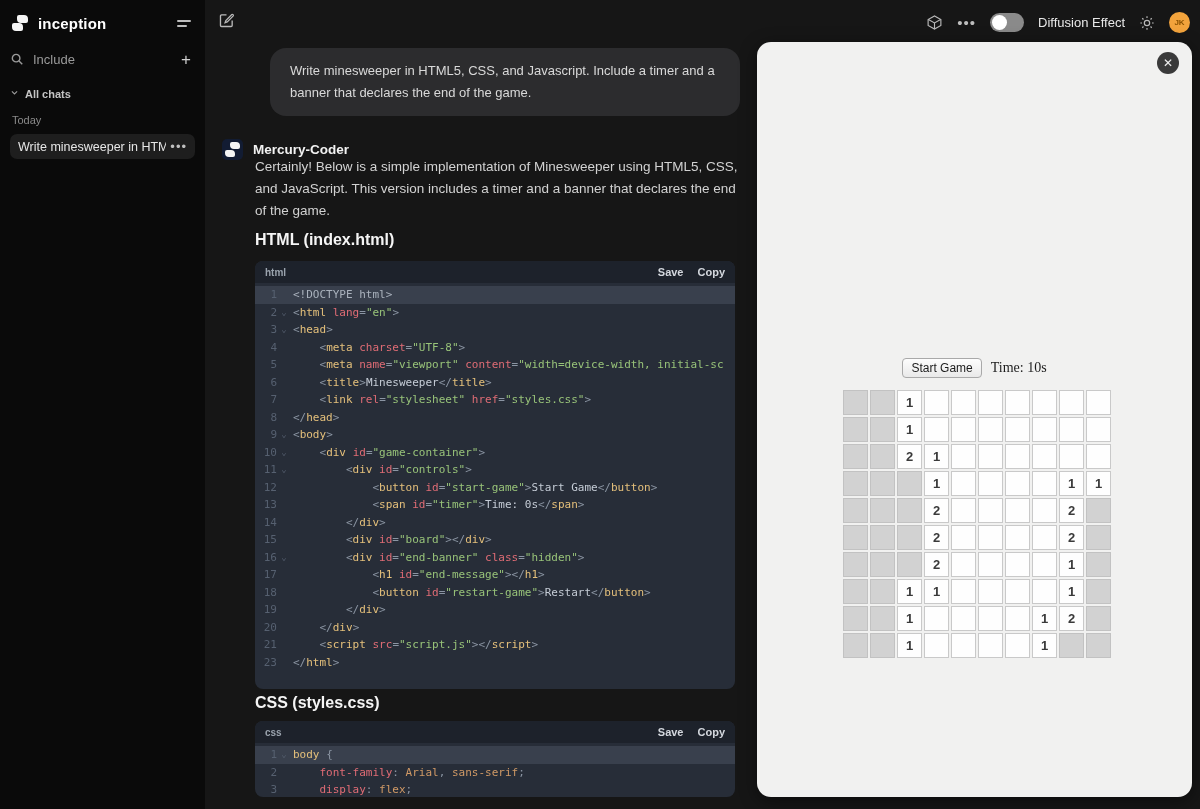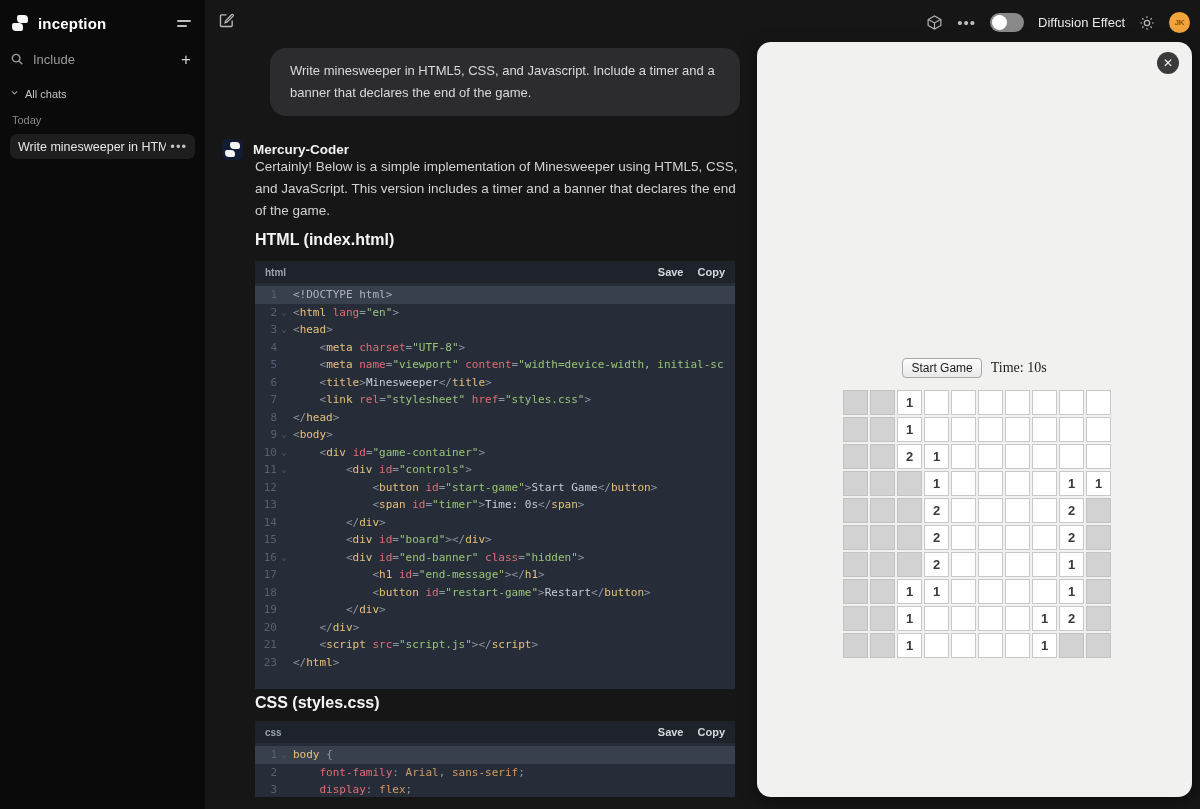--- a/index.html
+++ b/index.html
@@ -15,21 +15,21 @@
   .logo-mark i.b1 { left:7px; top:2px; }
   .logo-mark i.b2 { left:2px; top:10px; transform:rotate(180deg); }
   .brand { color:#fff; font-weight:bold; font-size:15px; margin-left:8px; letter-spacing:.2px; }
   .sb-toggle { margin-left:auto; color:#bdbdbd; cursor:pointer; display:flex; flex-direction:column; gap:3px; padding:4px; }
   .sb-toggle i { display:block; width:14px; height:2px; background:#bdbdbd; border-radius:1px; }
   .sb-toggle i:last-child { width:10px; }
   .sb-search { display:flex; align-items:center; height:30px; margin-top:8px; color:#9a9a9a; }
   .sb-search svg { flex:0 0 14px; }
   .sb-search .lbl { font-size:13px; margin-left:9px; }
   .sb-plus { margin-left:auto; color:#cfcfcf; font-size:17px; line-height:1; padding:2px 4px; cursor:pointer; }
-  .sb-allchats { display:flex; align-items:flex-start; gap:6px; margin-top:14px; color:#c4c4c4; font-size:11px; font-weight:normal; cursor:pointer; }
+  .sb-allchats { display:flex; align-items:flex-start; gap:6px; margin-top:14px; color:#c4c4c4; font-size:11px; font-weight:bold; cursor:pointer; }
   .sb-section { margin-top:14px; color:#8a8a8a; font-size:11px; padding-left:2px; }
   .sb-item { margin-top:8px; height:25px; background:#1e1e1e; border-radius:7px; display:flex; align-items:center; padding:0 8px; cursor:pointer; }
   .sb-item .txt { color:#e6e6e6; font-size:12.5px; white-space:nowrap; overflow:hidden; flex:1; }
   .sb-item .more { color:#bfbfbf; font-size:13px; letter-spacing:1px; margin-left:4px; }
 
   
   .main { position:absolute; left:205px; top:0; width:995px; height:809px; background:#161616; }
   .topbar { position:absolute; left:0; top:0; width:100%; height:45px; }
   .compose { position:absolute; left:13px; top:12px; color:#b9b9b9; cursor:pointer; }
   .tb-right { position:absolute; right:10px; top:0; height:45px; display:flex; align-items:center; gap:14px; }
@@ -49,21 +49,21 @@
   .asst-avatar i { position:absolute; width:10px; height:7px; background:#f5f5f5; border-radius:2px 4px 2px 4px; }
   .asst-avatar i.b1 { left:8px; top:3px; }
   .asst-avatar i.b2 { left:3px; top:11px; transform:rotate(180deg); }
   .asst-name { color:#f2f2f2; font-size:13.5px; font-weight:bold; }
   .asst-text { position:absolute; left:50px; top:156px; width:488px; color:#d2d2d2; font-size:13.5px; line-height:22px; }
   .h-block { position:absolute; left:50px; color:#f5f5f5; font-size:16px; font-weight:bold; }
   .h-html { top:231px; }
   .h-css { top:694px; }
 
   
-  .codeblock { position:absolute; left:50px; width:480px; border-radius:0; overflow:hidden; background:#272d38; }
+  .codeblock { position:absolute; left:50px; width:480px; border-radius:8px; overflow:hidden; background:#272d38; }
   .cb-1 { top:261px; height:428px; }
   .cb-2 { top:721px; height:76px; }
   .code-head { height:22px; background:#1d222b; display:flex; align-items:center; padding:0 10px; }
   .code-lang { color:#9aa3ad; font-size:10px; font-weight:bold; }
   .code-actions { margin-left:auto; display:flex; gap:14px; }
   .code-actions span { color:#d4d8de; font-size:11px; font-weight:bold; cursor:pointer; }
   .code-body { padding:3px 0; font-family:"DejaVu Sans Mono", monospace; font-size:11px; }
   .code-line { display:flex; height:17.5px; line-height:17.5px; white-space:pre; }
   .code-line.hl { background:#39404d; }
   .gutter { flex:0 0 38px; display:flex; }

